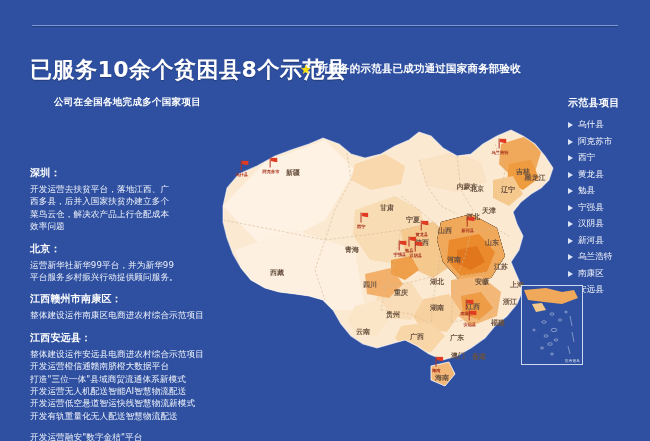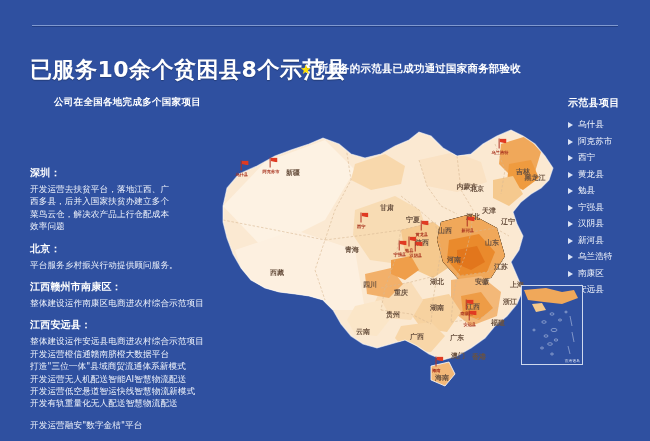--- a/index.html
+++ b/index.html
@@ -102,20 +102,21 @@
   <div class="blocks" id="blocks">
       <div class="blk">
         <div class="blk-title">深圳：</div>
         <div class="blk-line">开发运营去扶贫平台，落地江西、广</div>
         <div class="blk-line">西多县，后并入国家扶贫办建立多个</div>
         <div class="blk-line">菜鸟云仓，解决农产品上行仓配成本</div>
         <div class="blk-line">效率问题</div>
       </div>
       <div class="blk">
         <div class="blk-title">北京：</div>
+        <div class="blk-line">运营新华社新华99平台，并为新华99</div>
         <div class="blk-line">平台服务乡村振兴行动提供顾问服务。</div>
       </div>
       <div class="blk">
         <div class="blk-title">江西赣州市南康区：</div>
         <div class="blk-line">整体建设运作南康区电商进农村综合示范项目</div>
       </div>
       <div class="blk">
         <div class="blk-title">江西安远县：</div>
         <div class="blk-line">整体建设运作安远县电商进农村综合示范项目</div>
         <div class="blk-line">开发运营橙信通赣南脐橙大数据平台</div>
@@ -279,21 +280,21 @@
         <div class="plabel" style="left: 272px; top: 79px;">北京</div>
         <div class="plabel" style="left: 284px; top: 101px;">天津</div>
         <div class="plabel" style="left: 287px; top: 133px;">山东</div>
         <div class="plabel" style="left: 296px; top: 157px;">江苏</div>
         <div class="plabel" style="left: 277px; top: 172px;">安徽</div>
         <div class="plabel" style="left: 312px; top: 175px;">上海</div>
         <div class="plabel" style="left: 305px; top: 192px;">浙江</div>
         <div class="plabel" style="left: 268px; top: 197px;">江西</div>
         <div class="plabel" style="left: 293px; top: 213px;">福建</div>
         <div class="plabel" style="left: 252px; top: 228px;">广东</div>
-        <div class="plabel" style="left: 303px; top: 80px; margin-top: 32px;">辽宁</div>
+        <div class="plabel" style="left: 303px; top: 80px;">辽宁</div>
         <div class="plabel" style="left: 318px; top: 62px;">吉林</div>
         <div class="plabel" style="left: 330px; top: 40px; margin-top: 28px;">黑龙江</div>
         <div class="plabel" style="left: 253px; top: 246px;">澳门</div>
         <div class="plabel" style="left: 274px; top: 247px;">香港</div>
         <div class="plabel" style="left: 326px; top: 222px;">台湾</div>
         <div class="plabel" style="left: 237px; top: 268px;">海南</div>
       </div>
     <div id="mlayer">
         <div class="marker" style="left: 42px; top: 66px;">
           <div class="flagwrap">

